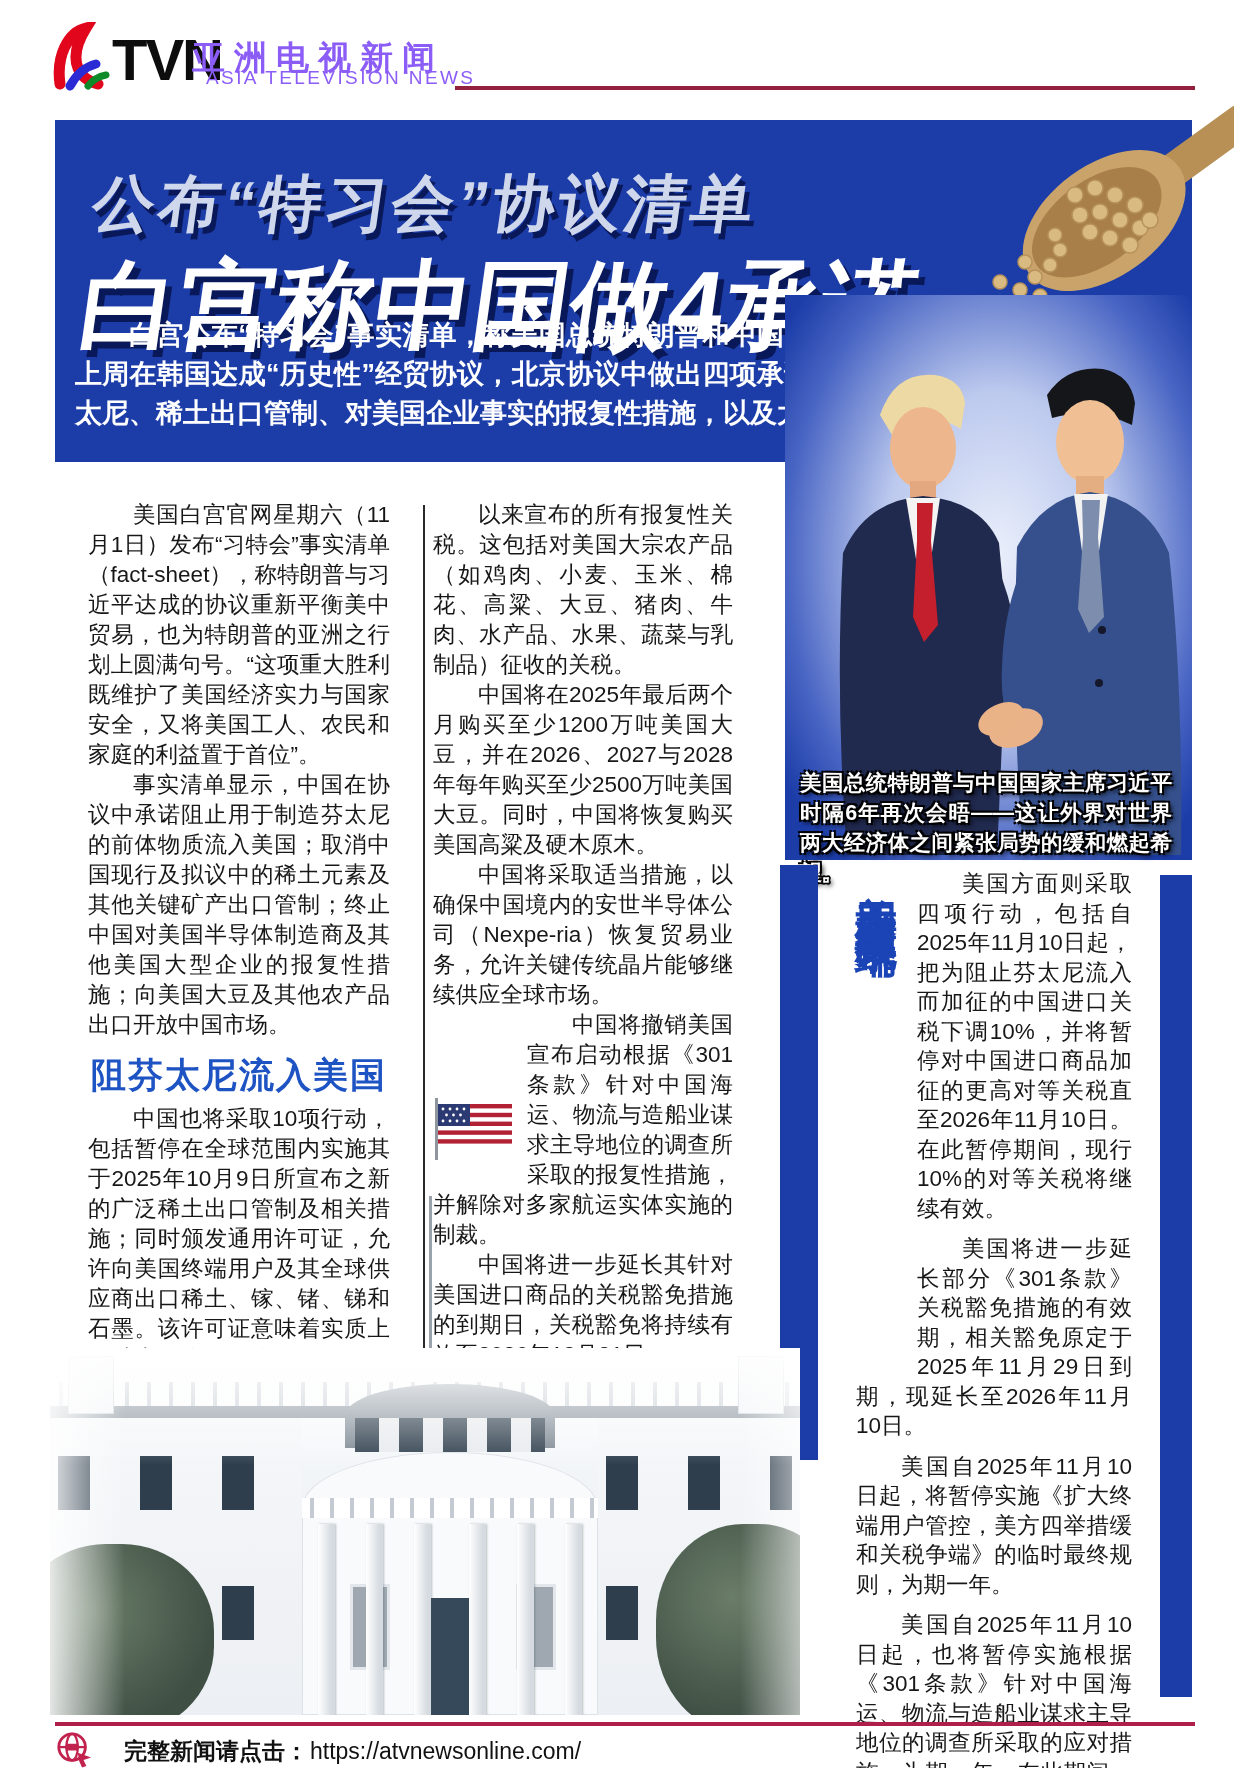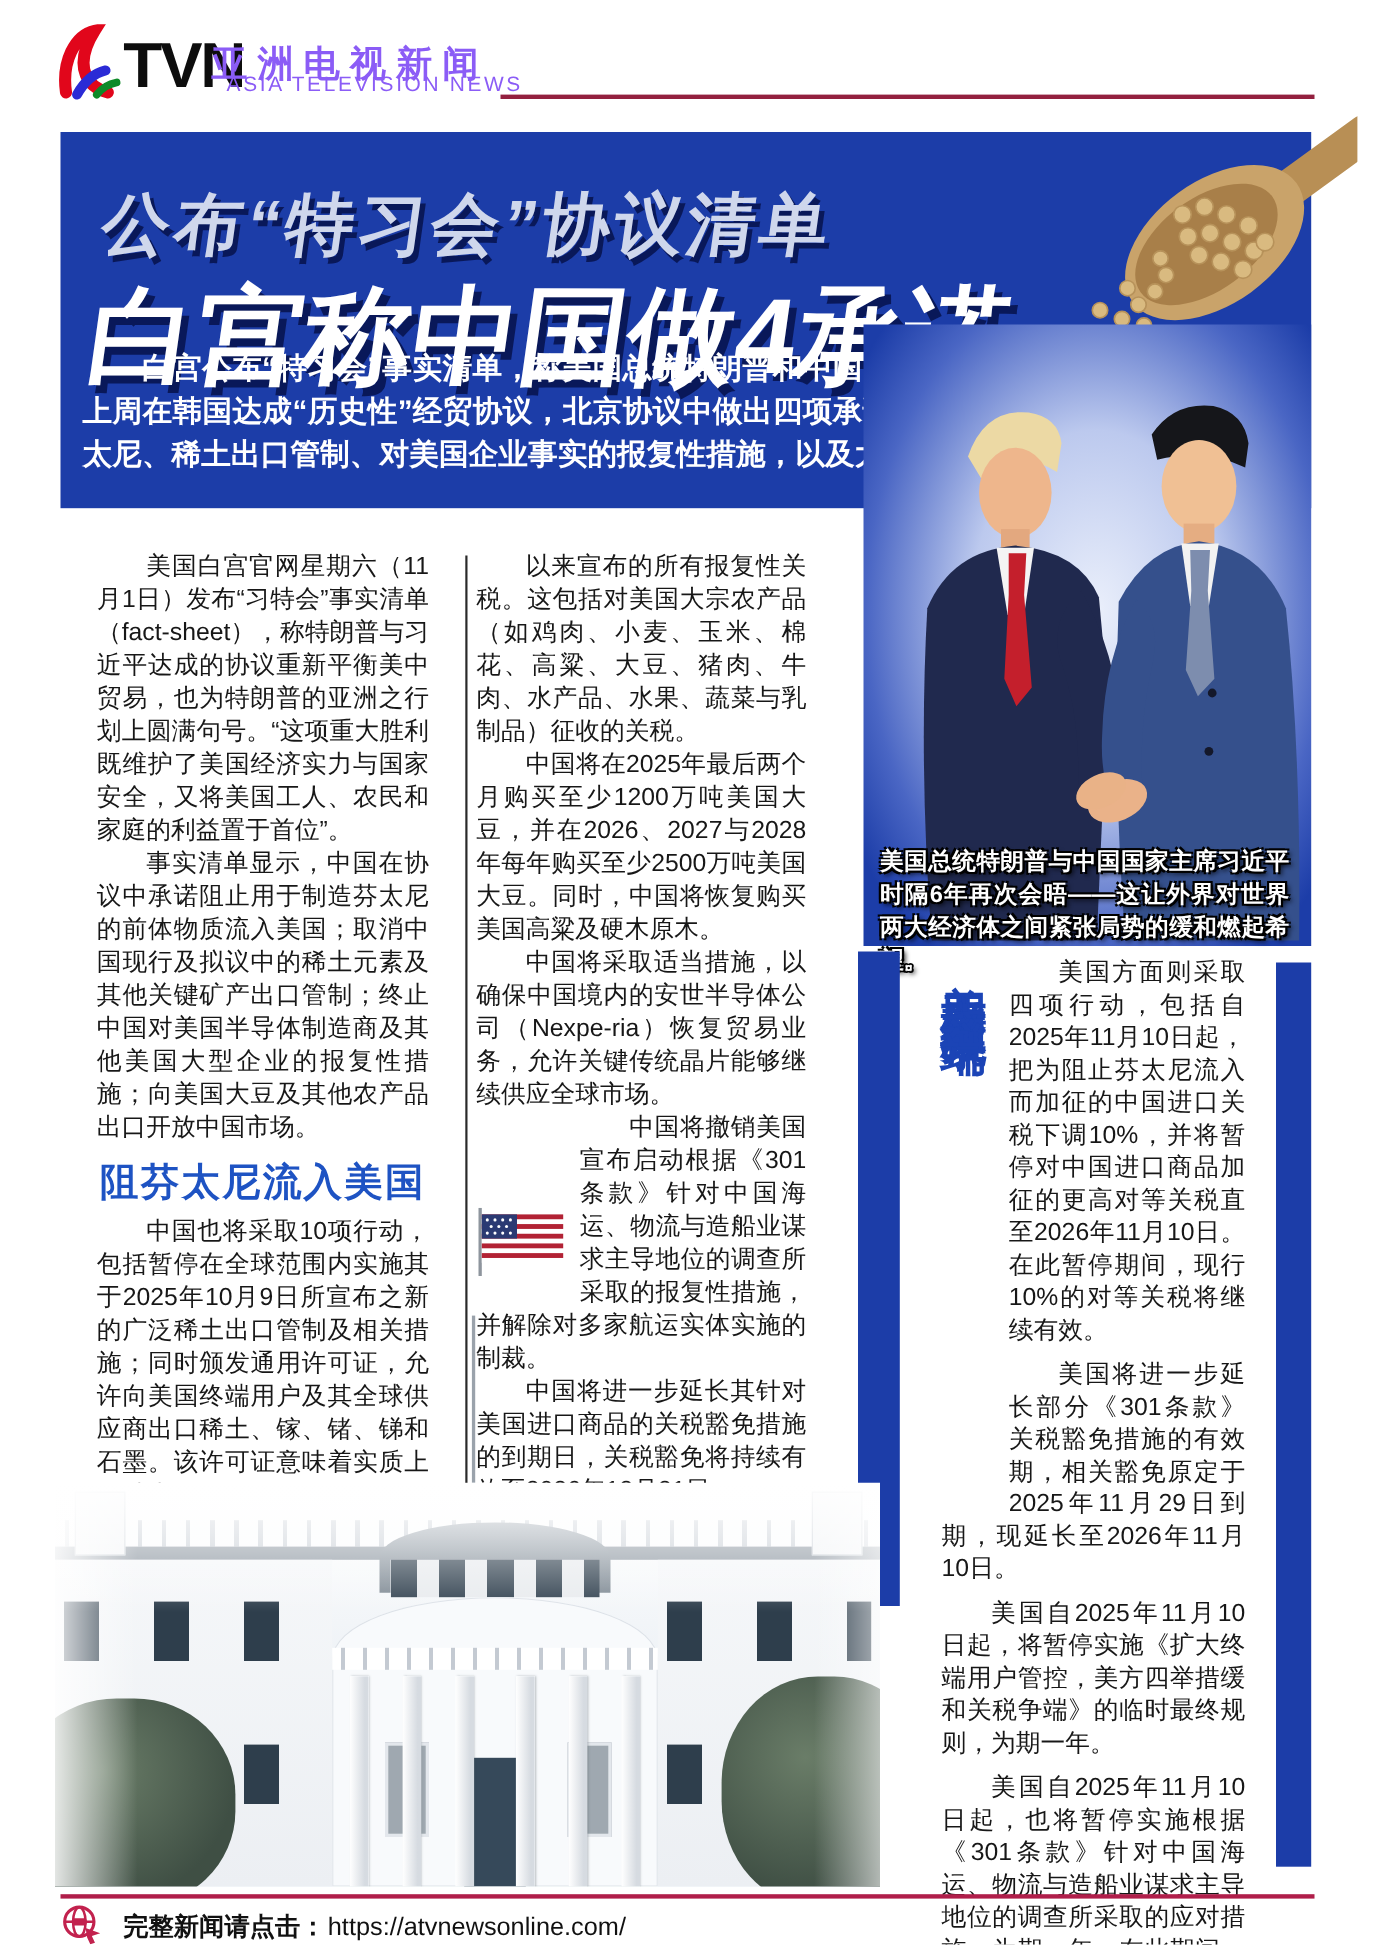--- a/index.html
+++ b/index.html
@@ -74,21 +74,21 @@
   .wh-door{left:372px;top:250px;width:56px;height:117px;background:#36495a;}
   .wh-pwin{top:236px;width:34px;height:80px;background:#33455573;border:3px solid #e3e7ec;}
   .tree{border-radius:46%;background:radial-gradient(circle at 40% 35%,#6a7d68,#3f4f44 70%);}
   .wh-fade{left:0;top:0;width:100%;height:100%;
       background:linear-gradient(180deg,rgba(255,255,255,.95) 0%,rgba(255,255,255,0) 32%),
                  linear-gradient(90deg,rgba(255,255,255,.85) 0%,rgba(255,255,255,0) 10%,rgba(255,255,255,0) 92%,rgba(255,255,255,.6) 100%);}
   
   .foot-rule{position:absolute;left:55px;top:1722px;width:1140px;height:4px;background:#b01e4a;}
   .foot-icon{position:absolute;left:55px;top:1730px;width:38px;height:38px;}
   .foot-text{position:absolute;left:112px;top:1736px;font-size:23px;color:#111;white-space:nowrap;}
-  .foot-text .lbl{font-weight:bold;}
+  .foot-text .lbl{font-weight:bold;margin-left:12px;}
   .foot-text .url{font-weight:normal;margin-left:2px;}
 </style>
 </head>
 <body>
 
 <div class="page">
 
   <svg class="logo-a" viewBox="0 0 70 70">
     <path d="M8,62 C4,34 16,10 34,6 C24,22 22,36 26,46 C30,56 38,60 46,62" fill="none" stroke="#e1061b" stroke-width="11" stroke-linecap="round"></path>
     <path d="M18,64 Q28,46 44,42" fill="none" stroke="#2b2bd6" stroke-width="9" stroke-linecap="round"></path>

